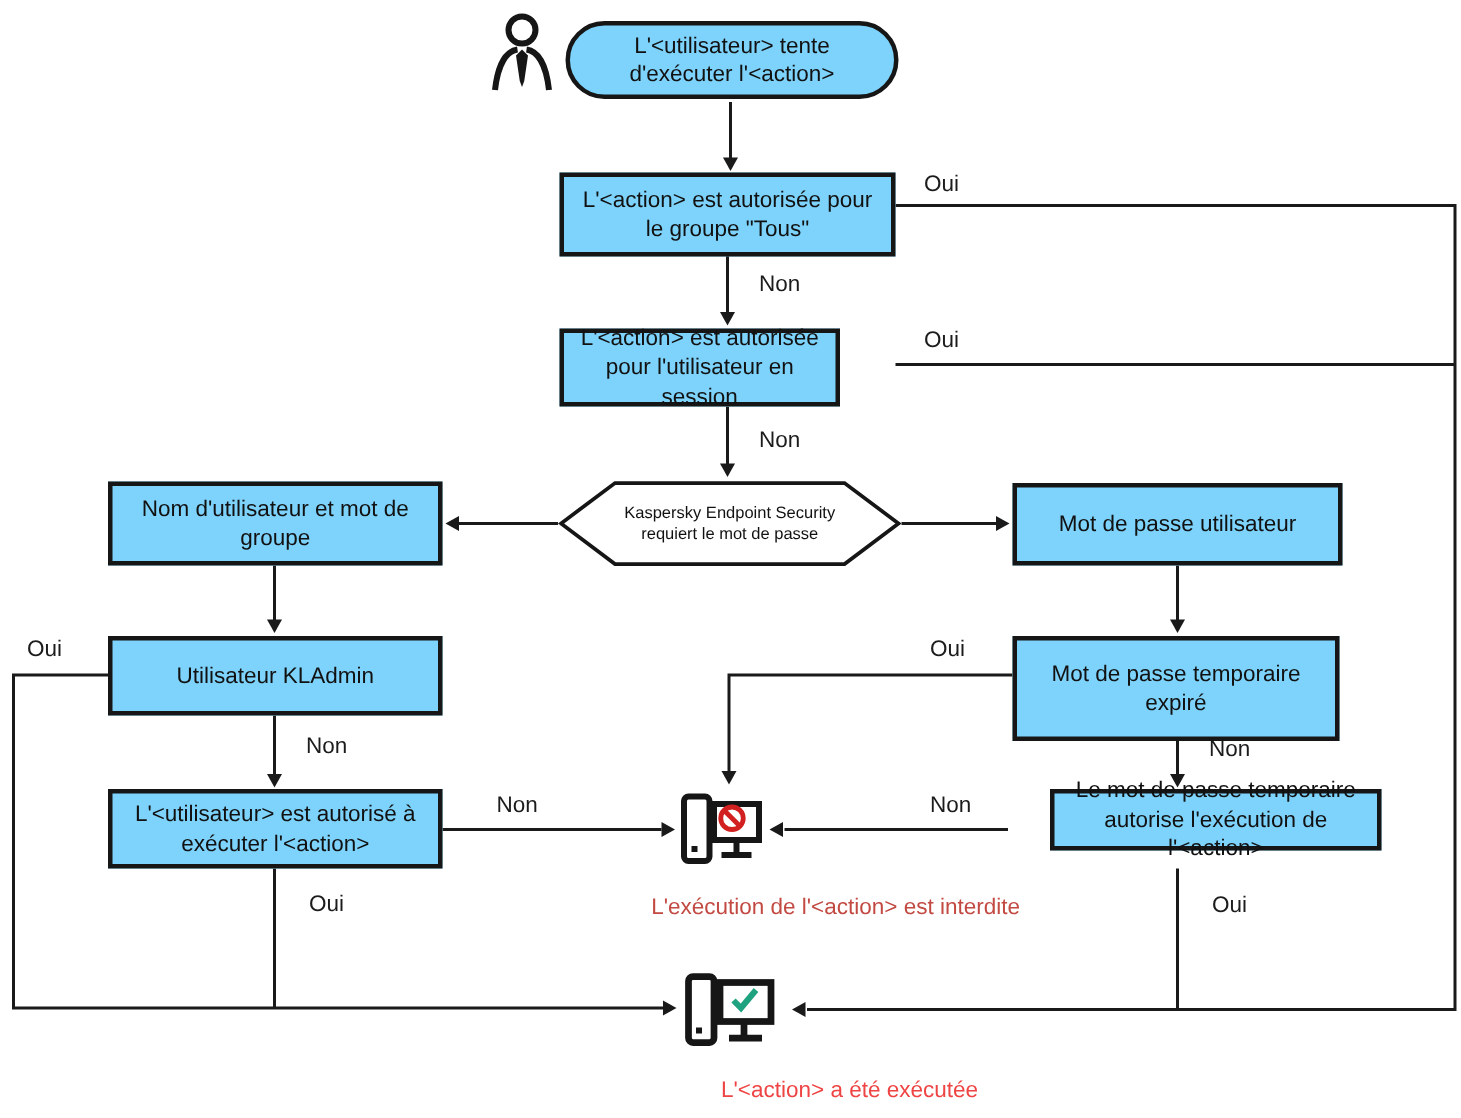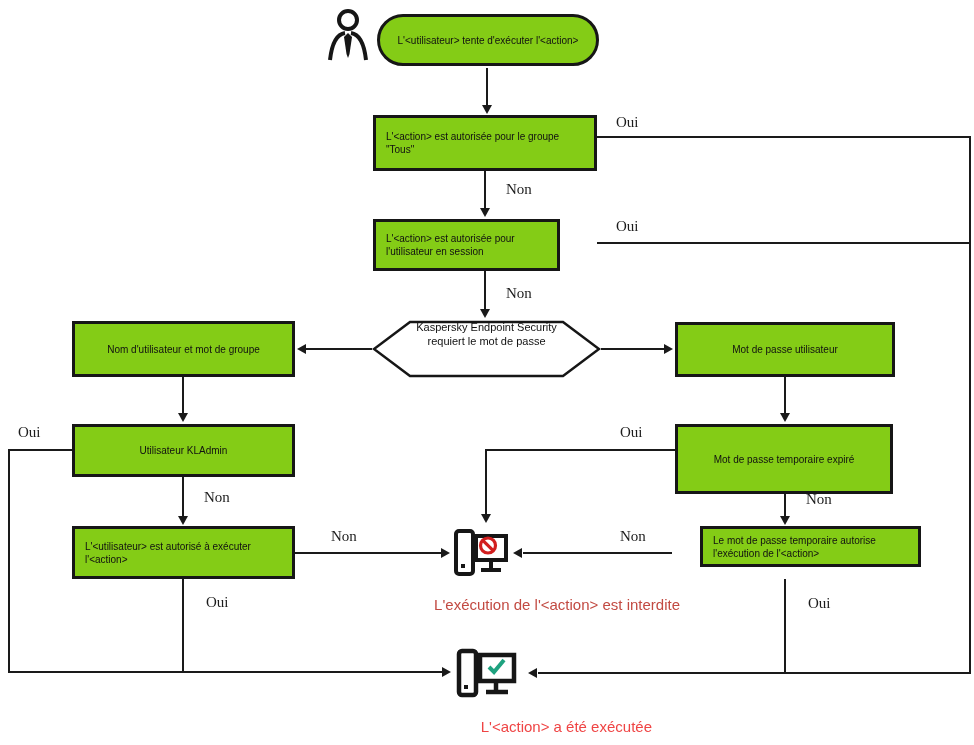--- a/index.html
+++ b/index.html
@@ -2,32 +2,32 @@
 <html><head>
 <meta charset="utf-8">
 <style>
   html,body{margin:0;padding:0;background:#ffffff;}
   #canvas{
     position:relative;width:974px;height:745px;background:#ffffff;
     font-family:"Liberation Sans", sans-serif;overflow:hidden;
   }
   #wires{position:absolute;left:0;top:0;width:974px;height:745px;}
   .box{
-    position:absolute;background:#84cc16;border:3px solid #161616;
-    display:flex;align-items:center;justify-content:center;
-    font-size:10px;line-height:1.3;color:#111;padding:2px 10px;box-sizing:border-box;
+    position:absolute;background:#7dd3fc;border:3px solid #161616;
+    display:flex;align-items:center;justify-content:center;text-align:center;
+    font-size:15px;line-height:1.3;color:#111;padding:2px 10px;box-sizing:border-box;
   }
   .stadium{border-radius:28px;}
-  .hexwrap{position:absolute;display:flex;align-items:flex-start;justify-content:center;}
+  .hexwrap{position:absolute;display:flex;align-items:center;justify-content:center;}
   .hexwrap svg{position:absolute;left:0;top:0;}
   .hextext{
     position:relative;z-index:2;font-size:11px;line-height:1.3;color:#111;
     text-align:center;padding:0 30px;
   }
-  .lbl{position:absolute;font-size:15px;color:#1c1c1c;white-space:nowrap;font-family:Liberation Serif, serif;}
+  .lbl{position:absolute;font-size:15px;color:#1c1c1c;white-space:nowrap;}
   .result{position:absolute;font-size:15px;text-align:right;white-space:nowrap;}
   .result-forbidden{color:#c24a42;}
   .result-success{color:#ef4444;}
   .iconbox{position:absolute;}
 </style>
 </head>
 <body>
 
 <div id="canvas">
 

